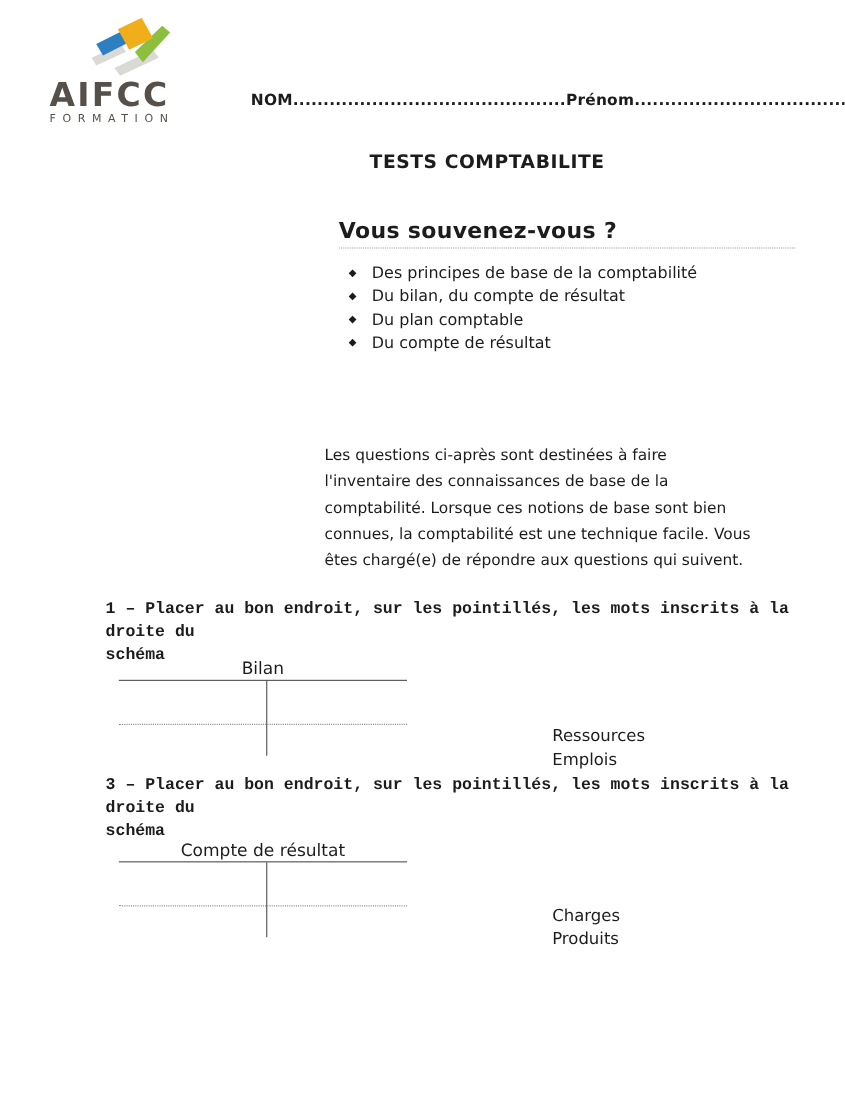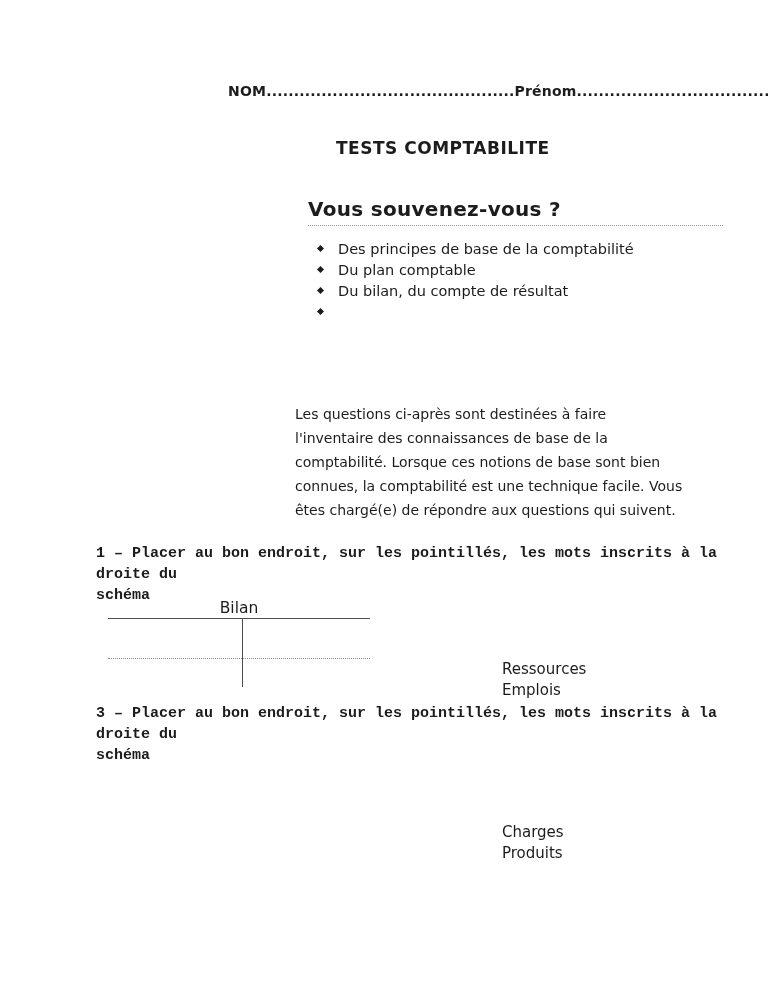--- a/index.html
+++ b/index.html
@@ -99,42 +99,54 @@
   
   .answer-words { left: 502px; font-size: 15px; line-height: 21px; margin-top: 18px; }
   .answers-1 { top: 641px; }
   .answers-2 { top: 804px; }
 </style>
 </head>
 <body>
 
 <div class="page">
 
+  <div class="abs logo-block">
+    <svg class="logo-mark" width="92" height="60" viewBox="0 0 85 58" aria-hidden="true">
+      <polygon points="8,41 34,29 38,36 12,48" fill="#d9d9d6"></polygon>
+      <polygon points="28,50 62,34 67,41 33,57" fill="#d9d9d6"></polygon>
+      <polygon points="12,29 34,18 40,28 18,39" fill="#2d7fc1"></polygon>
+      <polygon points="46,36 70,13 77,19 53,45" fill="#8bbf3d"></polygon>
+      <polygon points="31,16 52,6 62,24 41,34" fill="#f0ae1b"></polygon>
+    </svg>
+    <div class="logo-brand">AIFCC</div>
+    <div class="logo-subtitle">FORMATION</div>
+  </div>
 
   <div class="abs nom-line">NOM.............................................Prénom..................................................</div>
 
   <div class="abs doc-title">TESTS COMPTABILITE</div>
 
   <div class="abs section-heading heading-remember">Vous souvenez-vous ?</div>
 
   <div class="abs bullet-list">
     <div class="bullet-item">
       <span class="diamond"></span>
       <span class="bullet-text">Des principes de base de la comptabilité</span>
     </div>
     <div class="bullet-item">
       <span class="diamond"></span>
+      <span class="bullet-text">Du bilan, du compte de résultat</span>
+    </div>
+    <div class="bullet-item">
+      <span class="diamond"></span>
       <span class="bullet-text">Du plan comptable</span>
     </div>
     <div class="bullet-item">
       <span class="diamond"></span>
-      <span class="bullet-text">Du bilan, du compte de résultat</span>
-    </div>
-    <div class="bullet-item">
-      <span class="diamond"></span>
+      <span class="bullet-text">Du compte de résultat</span>
     </div>
   </div>
 
 
   <div class="abs intro-paragraph">Les questions ci-après sont destinées à faire
 l'inventaire des connaissances de base de la
 comptabilité. Lorsque ces notions de base sont bien
 connues, la comptabilité est une technique facile. Vous
 êtes chargé(e) de répondre aux questions qui suivent.</div>
 
@@ -150,19 +162,26 @@
   </div>
 
   <div class="abs answer-words answers-1">
     <div>Ressources</div>
     <div>Emplois</div>
   </div>
 
   <div class="abs question-label q2">3 – Placer au bon endroit, sur les pointillés, les mots inscrits à la droite du
 schéma</div>
 
+  <div class="abs taccount taccount-2">
+    <div class="t-title">Compte de résultat</div>
+    <div class="t-body">
+      <div class="t-vline"></div>
+      <div class="t-dotline"></div>
+    </div>
+  </div>
 
   <div class="abs answer-words answers-2">
     <div>Charges</div>
     <div>Produits</div>
   </div>
 
 </div>
 
 </body></html>

